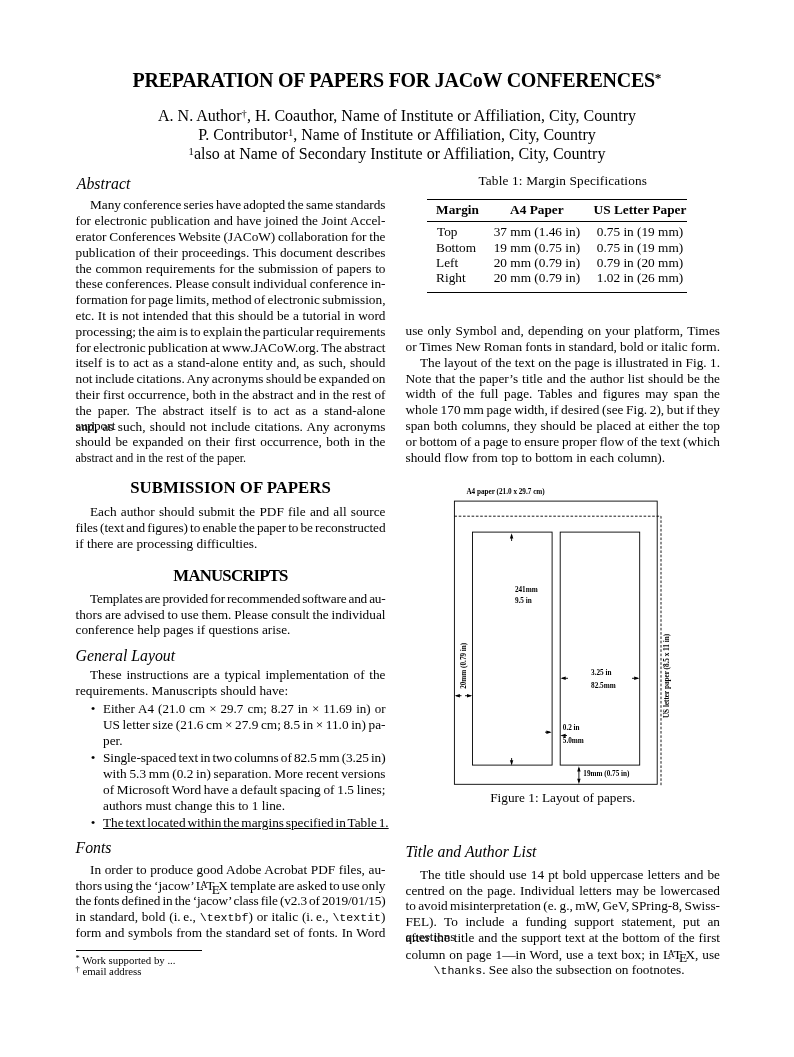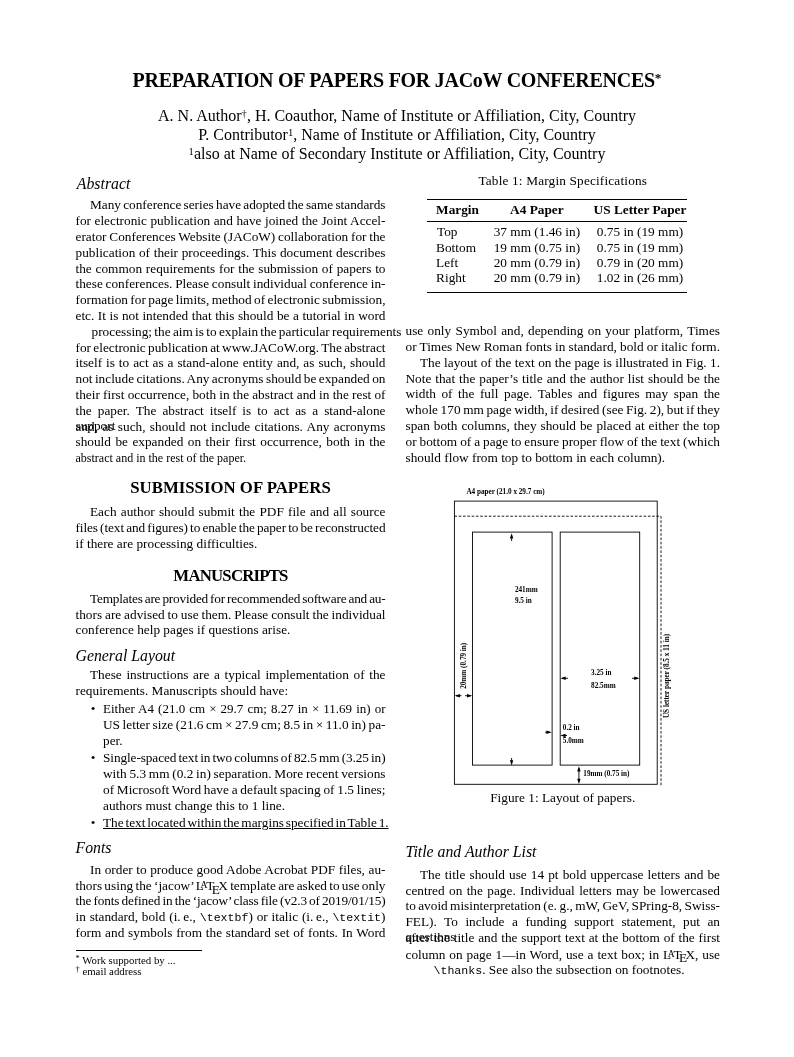--- a/index.html
+++ b/index.html
@@ -19,21 +19,21 @@
 <div class="t c" id="ln3" style="left:0px;top:142.64px;font-size:16px;line-height:17.71px;width:794px;"><span class="sup">1</span>also at Name of Secondary Institute or Affiliation, City, Country</div>
 <div class="t" id="ln4" style="left:76.8px;top:175.12px;font-size:15.8px;line-height:17.49px;font-style:italic;">Abstract</div>
 <div class="t j" id="ln5" style="left:75.5px;top:198.45px;font-size:13.3px;line-height:14.72px;width:310.0px;text-indent:14.5px;word-spacing:-1.10px;letter-spacing:-0.021px;">Many conference series have adopted the same standards</div>
 <div class="t j" id="ln6" style="left:75.5px;top:214.25px;font-size:13.3px;line-height:14.72px;width:310.0px;">for electronic publication and have joined the Joint Accel-</div>
 <div class="t j" id="ln7" style="left:75.5px;top:230.05px;font-size:13.3px;line-height:14.72px;width:310.0px;word-spacing:-0.63px;">erator Conferences Website (JACoW) collaboration for the</div>
 <div class="t j" id="ln8" style="left:75.5px;top:245.85px;font-size:13.3px;line-height:14.72px;width:310.0px;">publication of their proceedings. This document describes</div>
 <div class="t j" id="ln9" style="left:75.5px;top:261.65px;font-size:13.3px;line-height:14.72px;width:310.0px;">the common requirements for the submission of papers to</div>
 <div class="t j" id="ln10" style="left:75.5px;top:277.45px;font-size:13.3px;line-height:14.72px;width:310.0px;word-spacing:-0.66px;">these conferences. Please consult individual conference in-</div>
 <div class="t j" id="ln11" style="left:75.5px;top:293.25px;font-size:13.3px;line-height:14.72px;width:310.0px;word-spacing:-1.00px;">formation for page limits, method of electronic submission,</div>
 <div class="t j" id="ln12" style="left:75.5px;top:309.05px;font-size:13.3px;line-height:14.72px;width:310.0px;">etc. It is not intended that this should be a tutorial in word</div>
-<div class="t j" id="ln13" style="left:75.5px;top:324.85px;font-size:13.3px;line-height:14.72px;width:310.0px;word-spacing:-1.10px;margin-left:16px;">processing; the aim is to explain the particular requirements</div>
+<div class="t j" id="ln13" style="left:75.5px;top:324.85px;font-size:13.3px;line-height:14.72px;width:310.0px;word-spacing:-1.10px;">processing; the aim is to explain the particular requirements</div>
 <div class="t j" id="ln14" style="left:75.5px;top:340.65px;font-size:13.3px;line-height:14.72px;width:310.0px;word-spacing:-1.10px;">for electronic publication at www.JACoW.org. The abstract</div>
 <div class="t j" id="ln15" style="left:75.5px;top:356.45px;font-size:13.3px;line-height:14.72px;width:310.0px;">itself is to act as a stand-alone entity and, as such, should</div>
 <div class="t j" id="ln16" style="left:75.5px;top:372.25px;font-size:13.3px;line-height:14.72px;width:310.0px;word-spacing:-0.96px;">not include citations. Any acronyms should be expanded on</div>
 <div class="t j" id="ln17" style="left:75.5px;top:388.05px;font-size:13.3px;line-height:14.72px;width:310.0px;word-spacing:-0.19px;">their first occurrence, both in the abstract and in the rest of</div>
 <div class="t j" id="ln18" style="left:75.5px;top:403.85px;font-size:13.3px;line-height:14.72px;width:310.0px;word-spacing:-0.64px;">the paper. The abstract itself is to act as a stand-alone support</div>
 <div class="t j" id="ln19" style="left:75.5px;top:419.65px;font-size:13.3px;line-height:14.72px;width:310.0px;">and, as such, should not include citations. Any acronyms</div>
 <div class="t j" id="ln20" style="left:75.5px;top:435.45px;font-size:13.3px;line-height:14.72px;width:310.0px;">should be expanded on their first occurrence, both in the</div>
 <div class="t" id="ln21" style="left:75.5px;top:451.25px;font-size:12px;line-height:14.72px;width:310.0px;">abstract and in the rest of the paper.</div>
 <div class="t c" id="ln22" style="left:75.5px;top:479.43px;font-size:16.8px;line-height:18.60px;width:310.0px;font-weight:bold;">SUBMISSION OF PAPERS</div>
 <div class="t j" id="ln23" style="left:75.5px;top:505.45px;font-size:13.3px;line-height:14.72px;width:310.0px;text-indent:14.5px;">Each author should submit the PDF file and all source</div>

